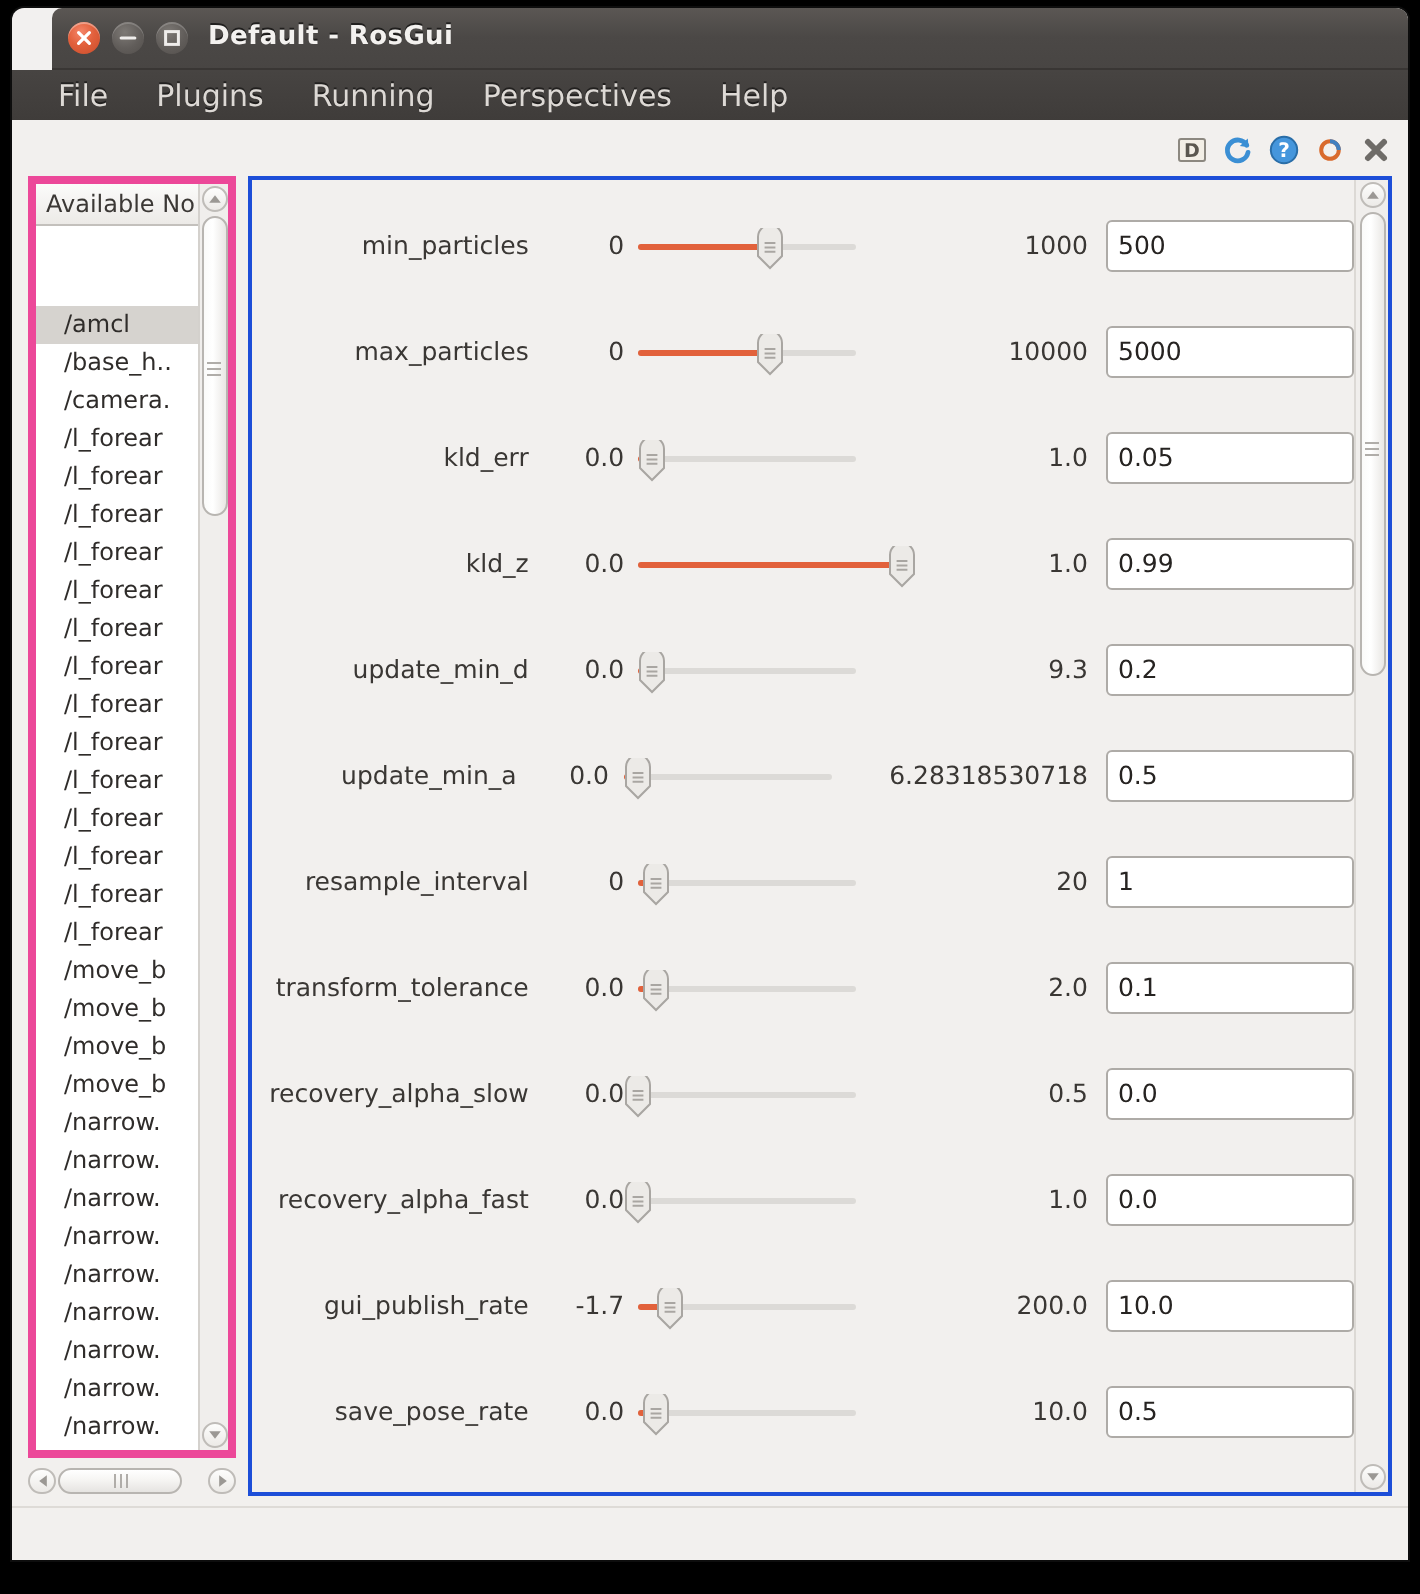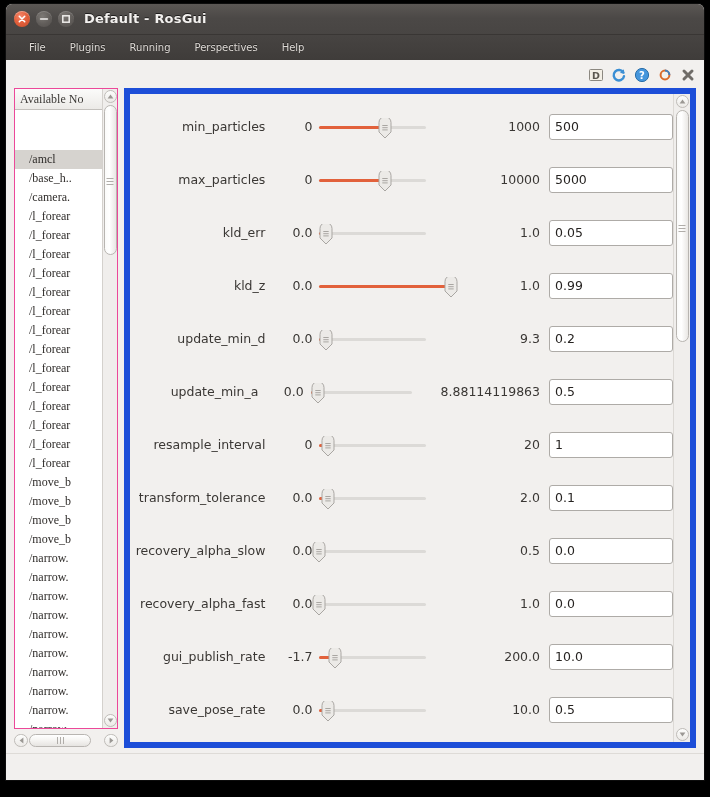--- a/index.html
+++ b/index.html
@@ -17,20 +17,21 @@
     box-shadow:0 0 0 1px #0d0d0d;
     overflow:hidden;
   }
   
   .titlebar{
     height:30px;
     background:linear-gradient(to bottom,#5b5754 0%,#4b4846 48%,#484543 100%);
     border-radius:5px 5px 0 0;
     position:relative;
     border-bottom:1px solid #393634;
+    margin-left:20px;
   }
   .wctl{position:absolute;top:7px;width:16px;height:16px;border-radius:50%;}
   .wctl.close{left:8px;background:radial-gradient(circle at 40% 32%,#f5866a 0%,#e2603c 45%,#c94d2b 100%);box-shadow:inset 0 1px 0 rgba(255,255,255,.35);}
   .wctl.min{left:30px;background:radial-gradient(circle at 40% 32%,#7d7975 0%,#615d5a 55%,#534f4c 100%);box-shadow:inset 0 1px 0 rgba(255,255,255,.18);}
   .wctl.max{left:52px;background:radial-gradient(circle at 40% 32%,#7d7975 0%,#615d5a 55%,#534f4c 100%);box-shadow:inset 0 1px 0 rgba(255,255,255,.18);}
   .wctl svg{position:absolute;left:0;top:0;}
   .wtitle{
     position:absolute;left:78px;top:0;height:30px;line-height:30px;
     color:#f3f1ef;font-size:13px;font-weight:bold;
     text-shadow:0 -1px 0 rgba(0,0,0,.6);
@@ -38,21 +39,21 @@
   }
   
   .menubar{
     height:25px;
     background:linear-gradient(to bottom,#474442 0%,#3f3c3a 100%);
     display:flex;align-items:center;
     padding-left:12px;
     border-bottom:1px solid #2d2b29;
   }
   .menuitem{
-    color:#ddd9d5;font-size:10px;
+    color:#ddd9d5;font-size:15px;
     padding:3px 11px;margin-right:2px;
     cursor:default;border-radius:3px;
     text-shadow:0 -1px 0 rgba(0,0,0,.5);
   }
   
   .client{
     position:absolute;left:0;top:56px;right:0;bottom:0;
     background:#f2f0ee;
   }
   .toolrow{
@@ -66,25 +67,24 @@
     display:flex;
   }
   
   .nodepanel{
     width:104px;
     display:flex;flex-direction:column;
     background:#f2f0ee;
   }
   .listwrap{
     flex:1;display:flex;
-    border:1px solid #ec4899;
+    border:4px solid #ec4899;
     background:#c2410c;
     overflow:hidden;
     position:relative;
-    font-family:Liberation Serif, serif;
   }
   .listcol{flex:1;overflow:hidden;display:flex;flex-direction:column;background:#fff;}
   .listhead{
     height:20px;line-height:20px;
     background:linear-gradient(to bottom,#fbfbfa 0%,#eceae7 100%);
     border-bottom:1px solid #c3c0bc;
     color:#3b3835;font-size:12px;
     padding-left:5px;white-space:nowrap;overflow:hidden;
   }
   .listitems{flex:1;overflow:hidden;background:#fff;padding-top:0;margin-top:40px;}
@@ -129,21 +129,21 @@
   .hsbthumb{
     position:absolute;top:0;height:13px;
     background:linear-gradient(to bottom,#ffffff 0%,#f6f5f3 45%,#e6e4e1 100%);
     border:1px solid #b8b5b1;border-radius:7px;box-sizing:border-box;
     display:flex;align-items:center;justify-content:center;
   }
   .hgrip i{display:inline-block;width:1px;height:7px;background:#b0ada9;margin:0 1px;vertical-align:middle;}
   
   .parampanel{
     flex:1;margin-left:6px;
-    border:6px solid #1d4ed8;
+    border:2px solid #1d4ed8;
     background:#f2f0ee;
     display:flex;
     overflow:hidden;
     position:relative;
   }
   .paramscroll{
     flex:1;overflow:hidden;position:relative;
   }
   .paramlist{position:absolute;left:0;top:0;right:0;padding-top:6px;}
   .prow{
@@ -423,21 +423,21 @@
                 <div class="plabel">update_min_a</div>
                 <div class="pmin">0.0</div>
                 <div class="sliderbox">
                   <div class="strack"></div>
                   <div class="sfill" style="width:7.0px"></div>
                   <div class="shandle" style="left:7.0px"><svg width="14" height="21" viewBox="0 0 14 21">
                       <path d="M1 4.5 A6 6 0 0 1 13 4.5 L13 14 L7 20 L1 14 Z" fill="#eceae7" stroke="#a9a6a2" stroke-width="1"></path>
                       <path d="M4.3 7.5 H9.7 M4.3 9.7 H9.7 M4.3 11.9 H9.7" stroke="#a9a6a2" stroke-width="1"></path>
                     </svg></div>
                 </div>
-                <div class="pmax">8.88114119863</div>
+                <div class="pmax">6.28318530718</div>
                 <input class="pinput" type="text" value="0.5" style="">
               </div>
               <div class="prow">
                 <div class="plabel">resample_interval</div>
                 <div class="pmin">0</div>
                 <div class="sliderbox">
                   <div class="strack"></div>
                   <div class="sfill" style="width:8.4px"></div>
                   <div class="shandle" style="left:8.4px"><svg width="14" height="21" viewBox="0 0 14 21">
                       <path d="M1 4.5 A6 6 0 0 1 13 4.5 L13 14 L7 20 L1 14 Z" fill="#eceae7" stroke="#a9a6a2" stroke-width="1"></path>

